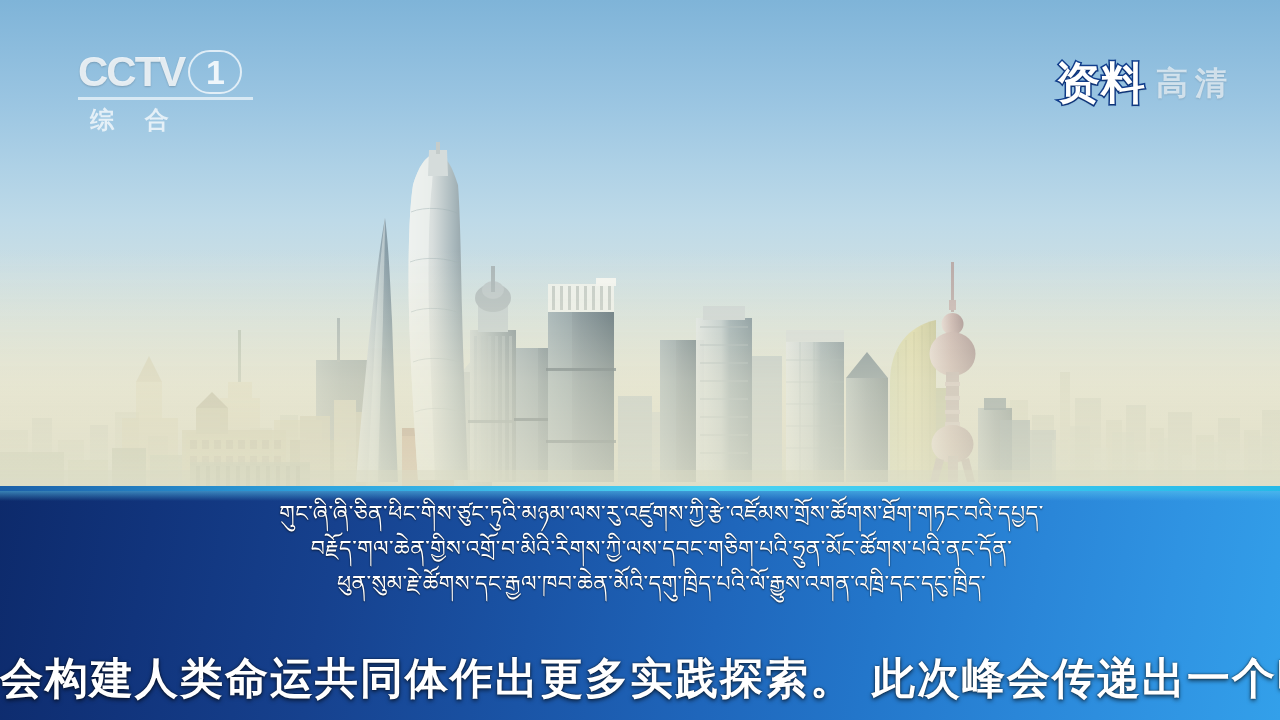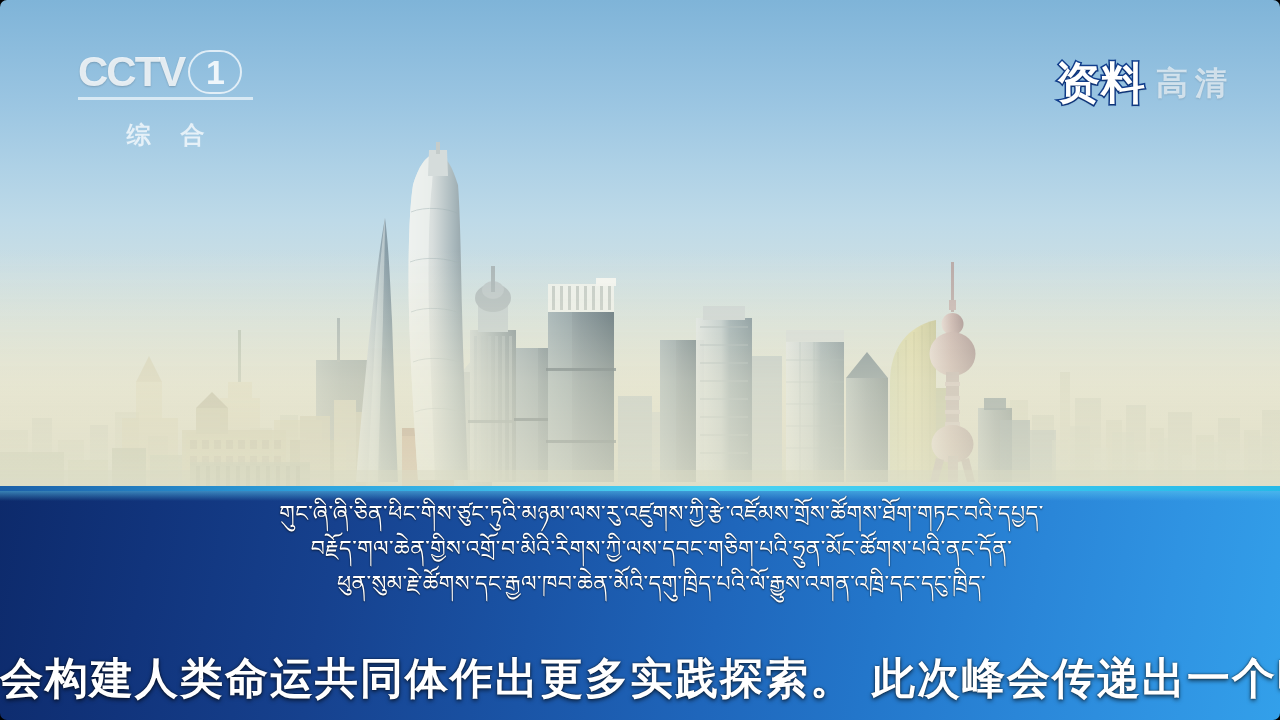--- a/index.html
+++ b/index.html
@@ -7,21 +7,20 @@
   html, body {
     width:1280px; height:720px;
     overflow:hidden;
     background:#000;
     font-family:"Liberation Sans", sans-serif;
   }
   #screen {
     position:relative;
     width:1280px; height:720px;
     overflow:hidden;
-    border-radius:7px;
   }
 
   
   .sky {
     position:absolute; left:0; top:0; width:1280px; height:490px;
     background:linear-gradient(to bottom,
        #7fb4d8 0%,
        #8cbcdd 10%,
        #9cc6e2 22%,
        #aed1e6 34%,
@@ -106,22 +105,22 @@
     display:flex; align-items:center; justify-content:center;
     font-size:34px; font-weight:bold;
     color:rgba(255,255,255,.85);
     letter-spacing:0;
   }
   .logo-underline {
     margin-top:3px; width:175px; height:2.5px;
     background:rgba(255,255,255,.62);
   }
   .logo-sub {
-    margin-top:19px; width:175px; text-align:center;
-    font-family:Liberation Serif, serif;
+    margin-top:4px; width:175px; text-align:left;
+    font-family:Liberation Sans, sans-serif;
     font-size:24px; font-weight:bold;
     color:rgba(255,255,255,.72);
     letter-spacing:12px; text-indent:12px;
   }
 
   
   .tr-badges {
     position:absolute; right:46px; top:54px;
     display:flex; align-items:center; gap:10px;
   }

